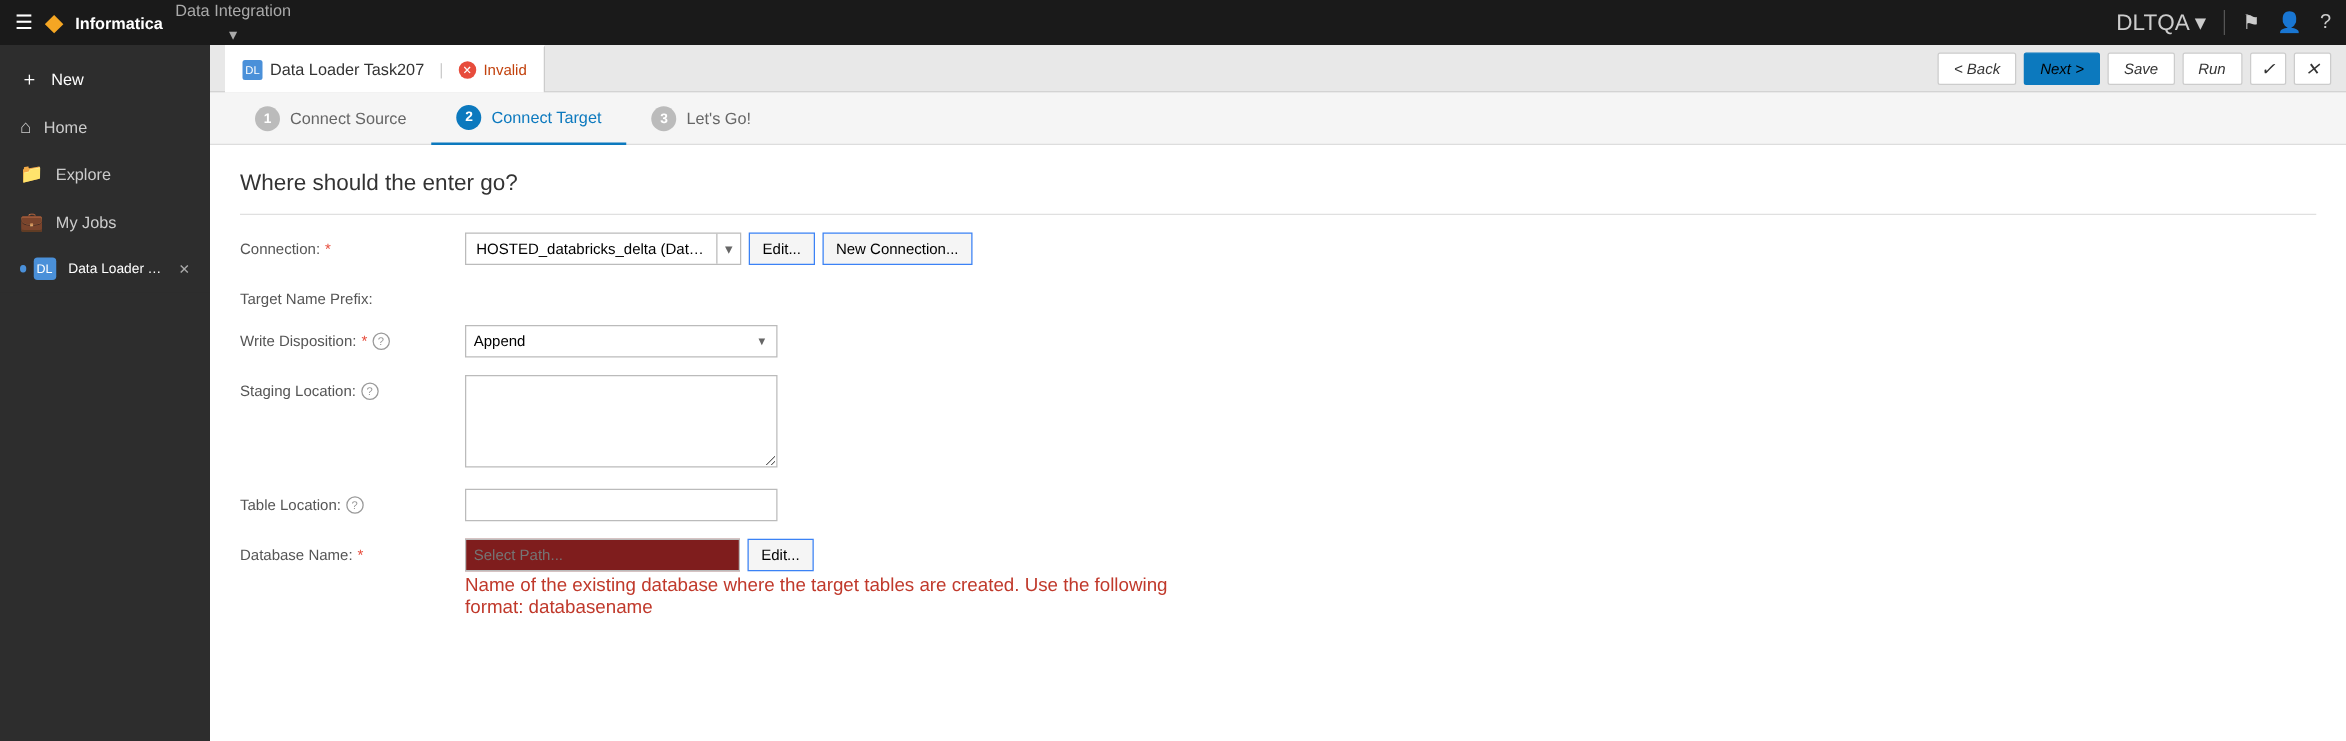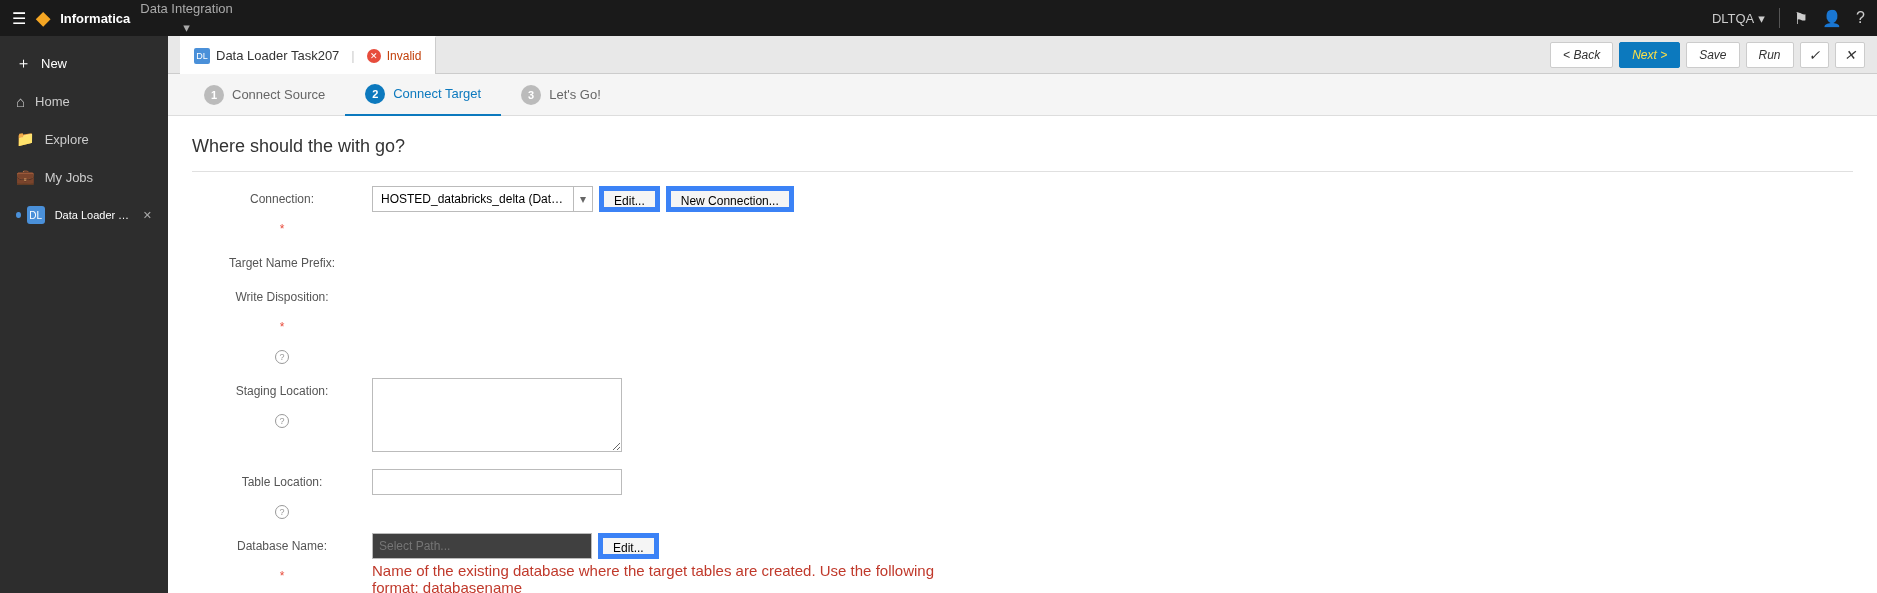--- a/index.html
+++ b/index.html
@@ -13,21 +13,21 @@
       height: 36px;
       padding: 0 12px;
       color: #ccc;
       gap: 10px;
     }
     .top-nav .hamburger { color: #fff; font-size: 16px; cursor: pointer; }
     .top-nav .logo { color: #f5a623; font-size: 18px; font-weight: bold; }
     .top-nav .app-name { color: #fff; font-size: 13px; font-weight: bold; text-align: right; }
     .top-nav .app-mode { color: #aaa; font-size: 13px; display: flex; align-items: center; gap: 4px; cursor: pointer; flex-direction: column; }
     .top-nav .right-icons { margin-left: auto; display: flex; align-items: center; gap: 14px; color: #ccc; font-size: 13px; }
-    .top-nav .user-badge { display: flex; align-items: center; gap: 4px; cursor: pointer; font-size: 13px; color: #ccc; }
+    .top-nav .user-badge { display: flex; align-items: center; gap: 4px; cursor: pointer; font-size: 18px; color: #ccc; }
     .top-nav .divider { width: 1px; height: 20px; background: #555; }
     .top-nav .icon-btn { cursor: pointer; font-size: 16px; }
 
     
     .main-layout { display: flex; height: calc(100vh - 36px); }
 
     
     .sidebar {
       width: 168px;
       background: #2d2d2d;
@@ -85,21 +85,21 @@
     .tab-btn {
       padding: 4px 12px;
       font-size: 12px;
       border: 1px solid #ccc;
       background: #fff;
       cursor: pointer;
       border-radius: 2px;
       color: #333;
       font-style: italic;
     }
-    .tab-btn.primary { background: #0c79be; color: #fde047; border-color: #0c79be; }
+    .tab-btn.primary { background: #0c79be; color: #000000; border-color: #0c79be; }
     .tab-btn.icon-only { padding: 4px 8px; font-size: 14px; }
 
     
     .wizard-steps {
       display: flex;
       align-items: center;
       background: #f5f5f5;
       border-bottom: 1px solid #ddd;
       padding: 0 16px;
       height: 42px;
@@ -142,23 +142,21 @@
       margin-bottom: 14px;
       gap: 0;
     }
     .form-label {
       width: 180px;
       font-size: 12px;
       color: #555;
       padding-top: 6px;
       flex-shrink: 0;
       display: flex;
-      align-items: center;
-      gap: 16px;
-      flex-direction: column;
+      gap: 4px;
     }
     .form-label .required { color: #e74c3c; }
     .form-label .help-icon {
       width: 14px; height: 14px;
       border-radius: 50%;
       border: 1px solid #999;
       display: flex; align-items: center; justify-content: center;
       font-size: 9px; color: #999; cursor: pointer;
     }
     .form-control { flex: 1; max-width: 600px; }
@@ -184,21 +182,21 @@
       padding: 0 6px;
       height: 100%;
       display: flex; align-items: center;
       cursor: pointer;
       color: #666;
     }
 
     .form-btn {
       padding: 3px 10px;
       font-size: 12px;
-      border: 5px solid #3b82f6;
+      border: 1px solid #3b82f6;
       background: #f5f5f5;
       cursor: pointer;
       height: 26px;
       white-space: nowrap;
     }
 
     .form-input {
       width: 200px;
       height: 26px;
       border: 1px solid #bbb;
@@ -249,21 +247,21 @@
     }
 
     .db-select-row { display: flex; gap: 6px; align-items: center; }
     .db-path-input {
       width: 220px;
       height: 26px;
       border: 1px solid #bbb;
       padding: 0 6px;
       font-size: 12px;
       color: #aaa;
-      background: #404040;
+      background: #7f1d1d;
     }
     .db-hint {
       font-size: 15px;
       color: #c0392b;
       margin-top: 3px;
     }
   </style>
 </head>
 <body>
 
@@ -343,21 +341,21 @@
         <div class="step-num">2</div>
         <span>Connect Target</span>
       </div>
       <div class="wizard-step">
         <div class="step-num inactive">3</div>
         <span>Let's Go!</span>
       </div>
     </div>
 
     <div class="form-area">
-      <div class="form-heading">Where should the with go?</div>
+      <div class="form-heading">Where should the enter go?</div>
 
       <div class="form-row">
         <div class="form-label">
           <span>Connection:</span>
           <span class="required">*</span>
         </div>
         <div class="form-control">
           <div class="form-control-inline">
             <div class="connection-select">
               <span class="sel-text">HOSTED_databricks_delta (Databricks...</span>
@@ -374,20 +372,27 @@
           <span>Target Name Prefix:</span>
         </div>
       </div>
 
       <div class="form-row">
         <div class="form-label">
           <span>Write Disposition:</span>
           <span class="required">*</span>
           <div class="help-icon">?</div>
         </div>
+        <div class="form-control">
+          <div class="select-wrapper">
+            <select class="form-select">
+              <option>Append</option>
+            </select>
+          </div>
+        </div>
       </div>
 
       <div class="form-row">
         <div class="form-label">
           <span>Staging Location:</span>
           <div class="help-icon">?</div>
         </div>
         <div class="form-control">
           <textarea class="form-textarea" style=""></textarea>
         </div>

